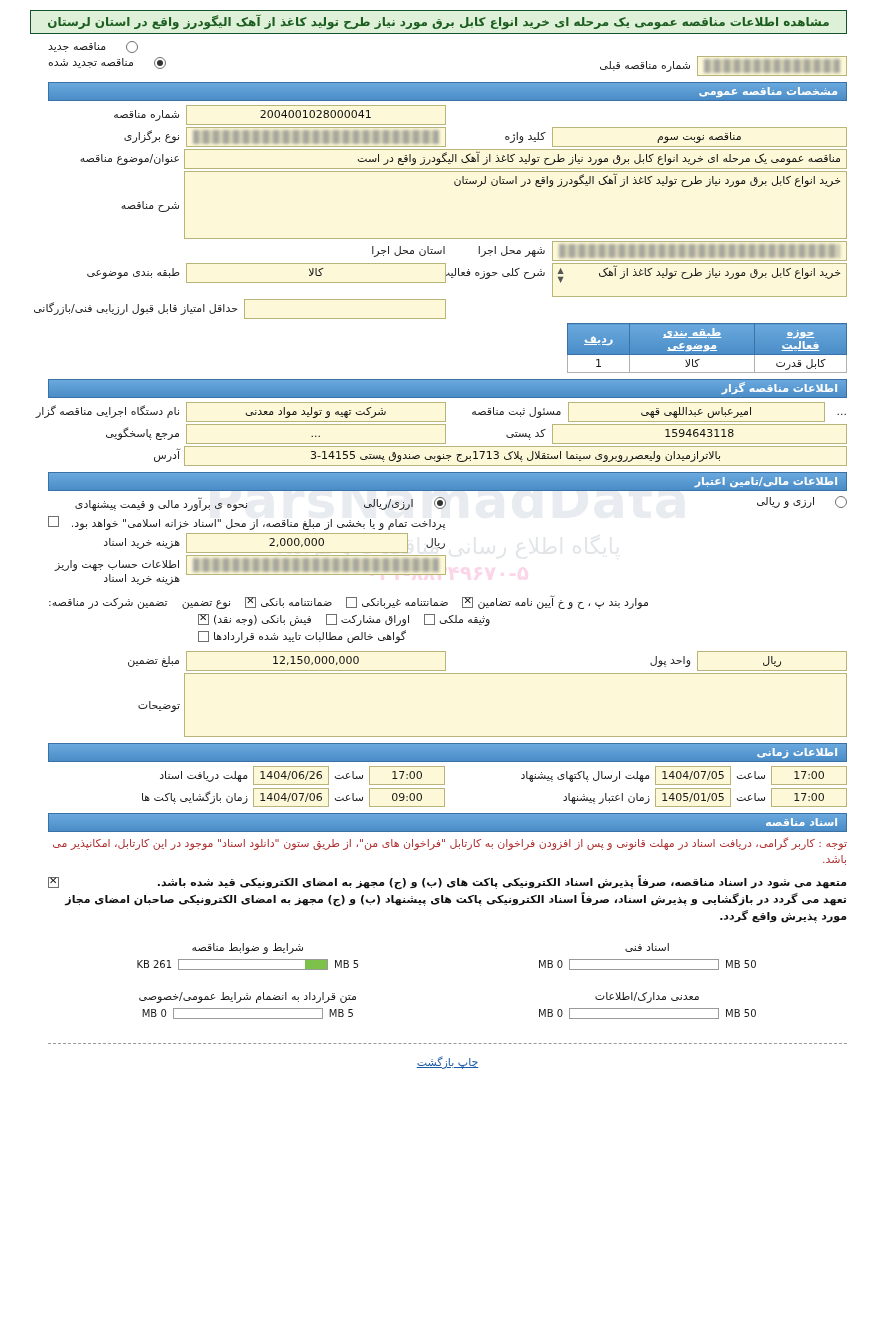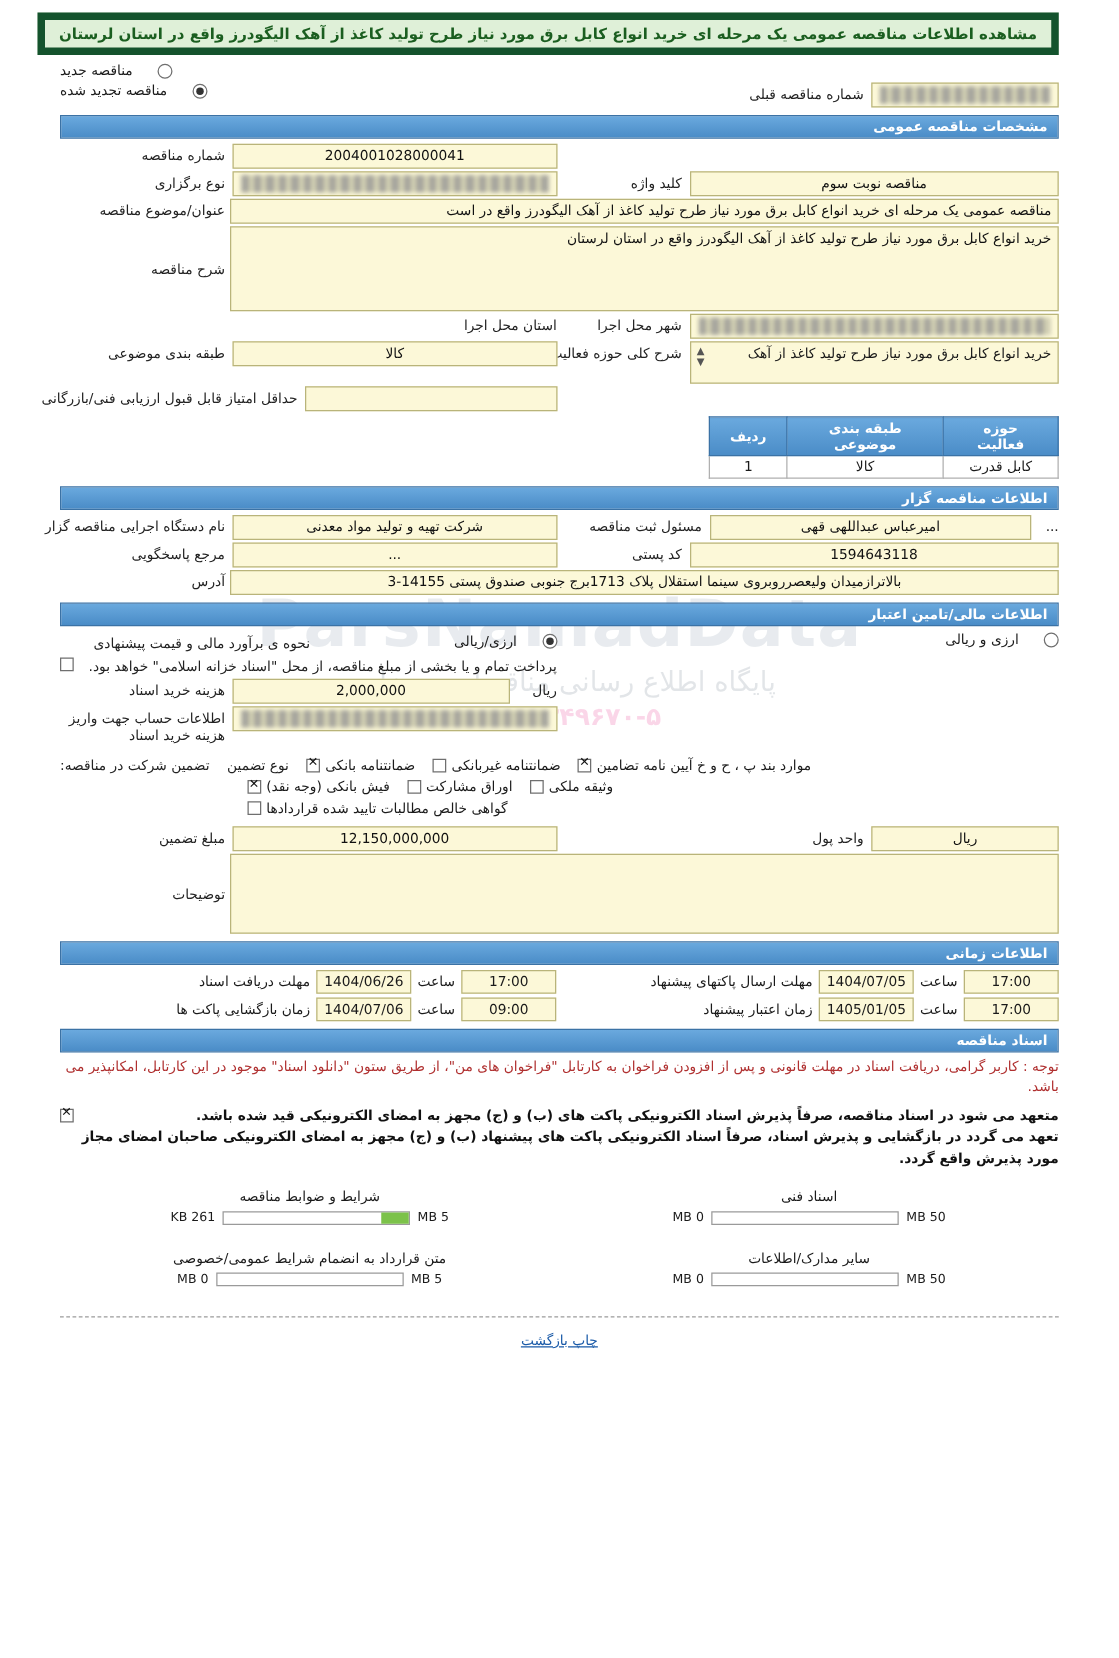--- a/index.html
+++ b/index.html
@@ -12,21 +12,21 @@
   }
   .page {
     width: 895px;
     min-height: 1326px;
     position: relative;
     padding: 8px 10px;
     background: #fff;
   }
   .title-bar {
     background: #dff0d8;
-    border: 6px solid #14532d;
+    border: 1px solid #14532d;
     color: #1b5e20;
     font-weight: bold;
     font-size: 12px;
     text-align: center;
     padding: 4px 6px;
     margin: 2px 38px 6px 20px;
   }
   .section-header {
     background: #5b9bd5;
     background: linear-gradient(#6aa9de, #4a8cc7);
@@ -104,21 +104,21 @@
   .chkline { display: flex; align-items: center; gap: 4px; font-size: 11px; white-space: nowrap; }
   table.gridtbl {
     border-collapse: collapse;
     margin: 4px 38px 4px auto;
     width: 280px;
     font-size: 11px;
   }
   table.gridtbl th {
     background: #5b9bd5;
     background: linear-gradient(#6aa9de, #4a8cc7);
-    color: #fff; border: 1px solid #3b72a5; padding: 2px 16px; font-weight: bold;
+    color: #fff; border: 1px solid #3b72a5; padding: 2px 16px; font-weight: bold; text-decoration: underline;
   }
   table.gridtbl td {
     border: 1px solid #b0b0b0; padding: 2px 4px; text-align: center; background: #fff;
   }
   .select-box {
     background: #fcf8d8; border: 1px solid #b9b47a; font-size: 11px;
     padding: 2px 5px; text-align: right; min-height: 34px; flex: 1; position: relative;
   }
   .spin {
     position: absolute; left: 3px; top: 2px; width: 10px; font-size: 8px; line-height: 9px; color: #555;
@@ -460,21 +460,21 @@
         <div class="file-title">شرایط و ضوابط مناقصه</div>
         <div class="bar-wrap">
           <span>5 MB</span>
           <span class="bar">
               <i style="width:15%"></i>
             </span>
           <span>261 KB</span>
         </div>
       </div>
       <div class="file-col">
-        <div class="file-title">سایر مدارک/اطلاعات</div>
+        <div class="file-title">معدنی مدارک/اطلاعات</div>
         <div class="bar-wrap">
           <span>50 MB</span>
           <span class="bar">
               <i style="width:0%"></i>
             </span>
           <span>0 MB</span>
         </div>
       </div>
       <div class="file-col">
         <div class="file-title">متن قرارداد به انضمام شرایط عمومی/خصوصی</div>

